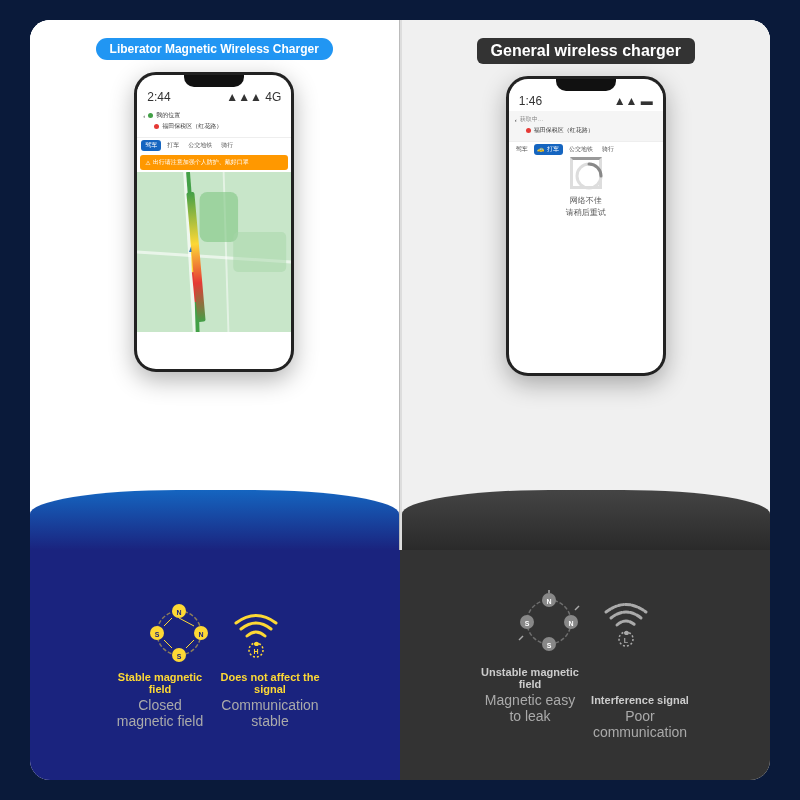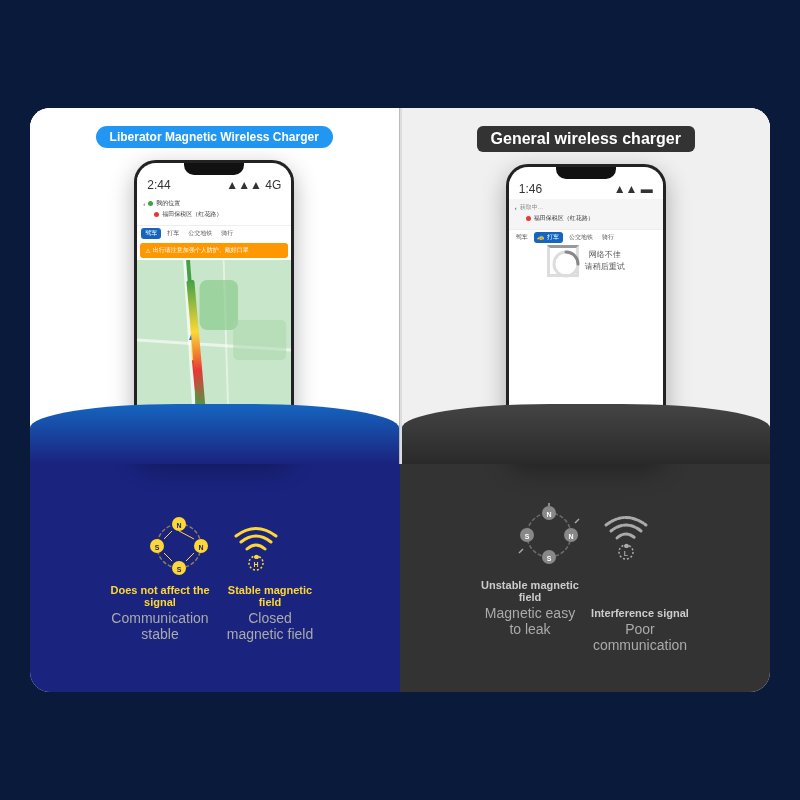--- a/index.html
+++ b/index.html
@@ -8,21 +8,21 @@
       height: 800px;
       background: #0a1a3a;
       display: flex;
       align-items: center;
       justify-content: center;
       font-family: Arial, sans-serif;
       overflow: hidden;
     }
     .main-card {
       width: 740px;
-      height: 584px;
+      height: 760px;
       background: white;
       border-radius: 20px;
       overflow: hidden;
       display: flex;
       flex-direction: column;
     }
     .top-section {
       display: flex;
       flex: 1;
       background: white;
@@ -159,21 +159,21 @@
       width: 8px;
       height: 130px;
       top: 20px;
       left: 55px;
       background: linear-gradient(to bottom, #43a047 0%, #fdd835 40%, #e53935 70%, #43a047 100%);
       transform: rotate(-5deg);
     }
     .loading-body {
       flex: 1;
       display: flex;
-      flex-direction: row;
+      flex-direction: column;
       align-items: center;
       justify-content: center;
       gap: 6px;
     }
     .loading-text {
       font-size: 8px;
       color: #555;
       text-align: center;
       line-height: 1.5;
     }
@@ -417,26 +417,26 @@
             <path d="M7 17 Q27 2 47 17" stroke="#fdd835" stroke-width="3" fill="none" stroke-linecap="round"></path>
 
             <circle cx="27" cy="44" r="7" fill="none" stroke="#fdd835" stroke-width="1.5" stroke-dasharray="2 2"></circle>
             <text x="27" y="47.5" text-anchor="middle" font-size="7" font-weight="bold" fill="#fdd835">H</text>
           </svg>
         </div>
       </div>
 
       <div class="labels-row">
         <div class="label-col">
+          <span class="feature-title">Stable magnetic field</span>
+          <span class="feature-subtitle">Closed magnetic field</span>
+        </div>
+        <div class="label-col">
           <span class="feature-title">Does not affect the signal</span>
           <span class="feature-subtitle">Communication stable</span>
-        </div>
-        <div class="label-col">
-          <span class="feature-title">Stable magnetic field</span>
-          <span class="feature-subtitle">Closed magnetic field</span>
         </div>
       </div>
     </div>
 
     <div class="bottom-right">
       <div class="icons-row">
 
         <div class="mag-circle">
           <svg viewBox="0 0 64 64" width="64" height="64">
             <circle cx="32" cy="32" r="22" fill="none" stroke="#aaa" stroke-width="1.5" stroke-dasharray="4 2" opacity="0.5"></circle>

